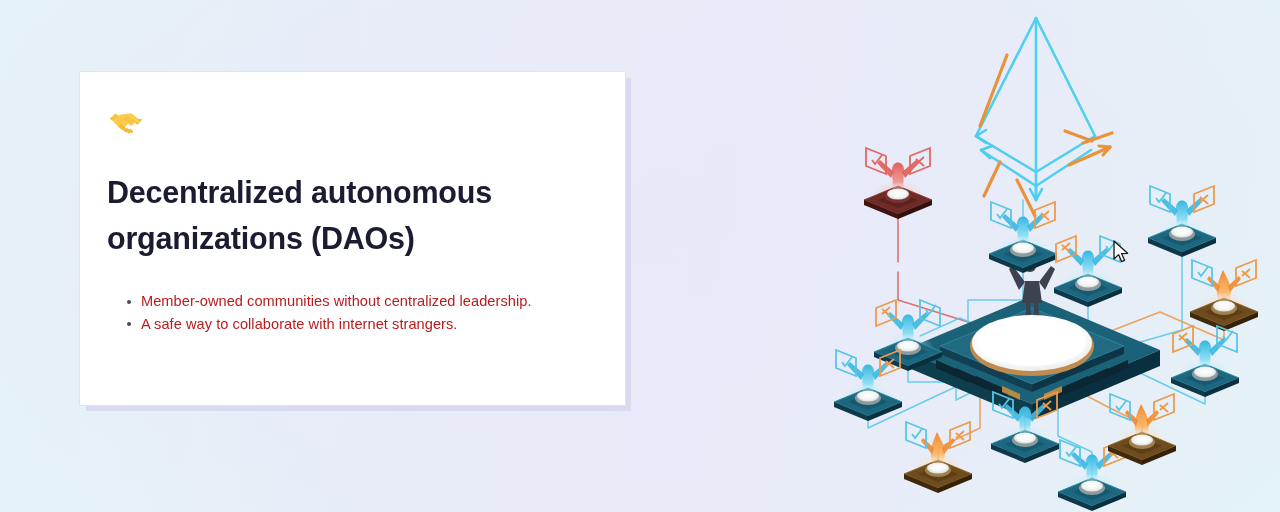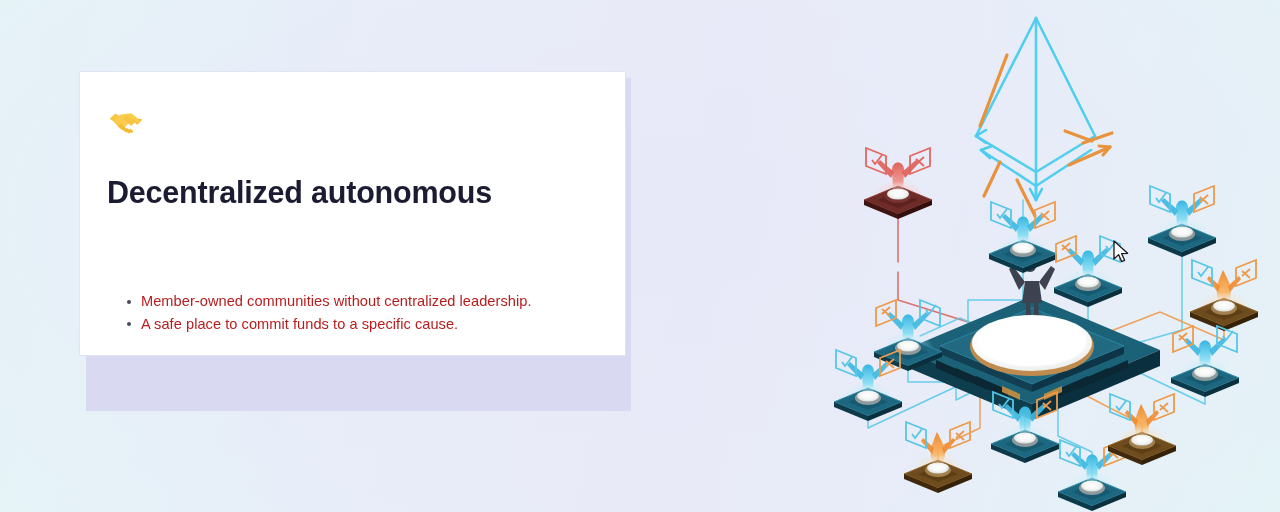--- a/index.html
+++ b/index.html
@@ -14,21 +14,21 @@
       radial-gradient(120% 150% at 50% 42%, rgba(232,233,248,.95) 0%, rgba(232,234,248,.55) 38%, rgba(228,246,247,0) 72%),
       linear-gradient(100deg,#e4f8f7 0%,#e5f6f8 14%,#e8eef9 38%,#e9eaf8 55%,#e6f2f8 76%,#e2f7f6 100%);
   }
 
   
   #card-shadow{
     position:absolute;left:86px;top:78px;width:545px;height:333px;
     background:#d9daf2;
   }
   #card{
-    position:absolute;left:80px;top:72px;width:545px;height:283px;
+    position:absolute;left:80px;top:72px;width:545px;height:333px;
     background:#ffffff;
     box-shadow:0 0 0 1px rgba(225,226,244,.9);
   }
   #emoji{
     position:absolute;left:28px;top:34px;
     font-size:31px;line-height:1;
     font-family:"DejaVu Sans","Liberation Sans",sans-serif;
     user-select:none;
   }
   #emoji svg{display:block;}
@@ -80,25 +80,26 @@
           <path d="M15.8 20.2 L19.6 23.6 C20.3 24.2 20.3 25.3 19.6 26.0 C19.0 26.6 17.9 26.6 17.2 26.0 L13.4 22.6 Z" fill="#f4bb33"></path>
           <path d="M19.2 22.0 L22.3 24.7 C22.9 25.3 22.9 26.3 22.3 26.9 C21.7 27.5 20.7 27.5 20.1 26.9 L17.0 24.2 Z" fill="#f4bb33"></path>
           <path d="M22.3 22.6 L24.6 24.6 C25.1 25.1 25.1 25.9 24.6 26.4 C24.1 26.9 23.3 26.9 22.8 26.4 L20.5 24.4 Z" fill="#f4bb33"></path>
           <path d="M20.0 9.6 L27.0 16.2 L23.2 20.0 L15.6 13.0 Z" fill="#f7c53f"></path>
         </g>
       </svg>
     </div>
 
     <div id="title">
       <div>Decentralized autonomous</div>
+      <div>organizations (DAOs)</div>
     </div>
 
     <ul id="bullets">
       <li>Member-owned communities without centralized leadership.</li>
-      <li>A safe place to commit funds to a specific cause.</li>
+      <li>A safe way to collaborate with internet strangers.</li>
     </ul>
 
   </div>
 
   <div id="illus">
     <svg viewBox="0 0 460 512" aria-hidden="true">
       <defs>
         <linearGradient id="beamCyan" x1="0" y1="0" x2="0" y2="1">
           <stop offset="0%" stop-color="#35b6e2" stop-opacity="1"></stop>
           <stop offset="70%" stop-color="#7fdcf2" stop-opacity=".85"></stop>

